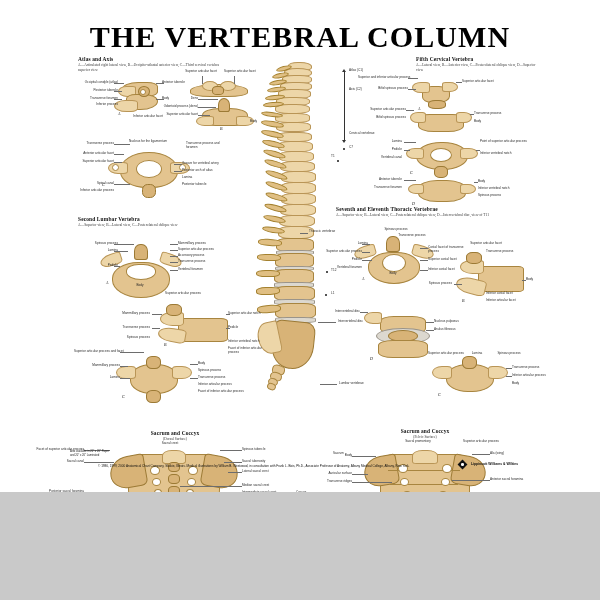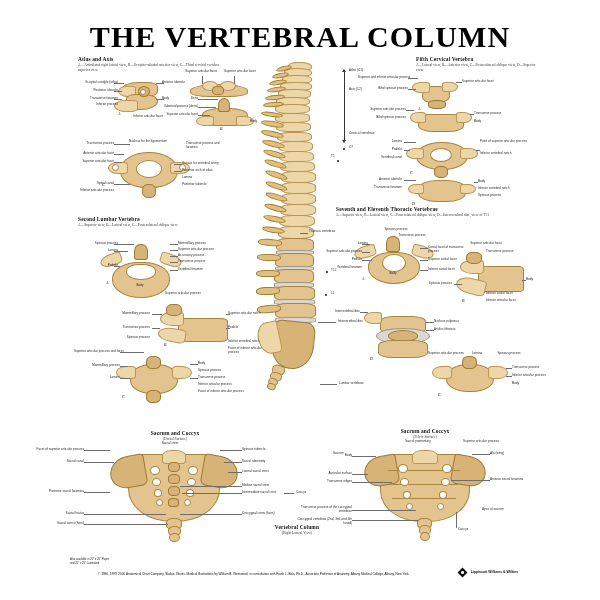--- a/index.html
+++ b/index.html
@@ -1,18 +1,18 @@
 <!DOCTYPE html>
 <html><head>
 <meta charset="utf-8">
 <style>
   html,body{margin:0;padding:0;background:#c9c9c9;}
   body{font-family:"Liberation Sans",sans-serif;}
   #poster{
-    position:relative;width:600px;height:600px;background:#ffffff;
+    position:relative;width:600px;height:492px;background:#ffffff;
     overflow:hidden;
   }
   
   #title{
     position:absolute;left:0;top:20px;width:600px;text-align:center;
     font-family:"Liberation Serif",serif;font-weight:bold;
     font-size:30px;letter-spacing:1.1px;color:#000;
   }
   
   .panel{position:absolute;}

